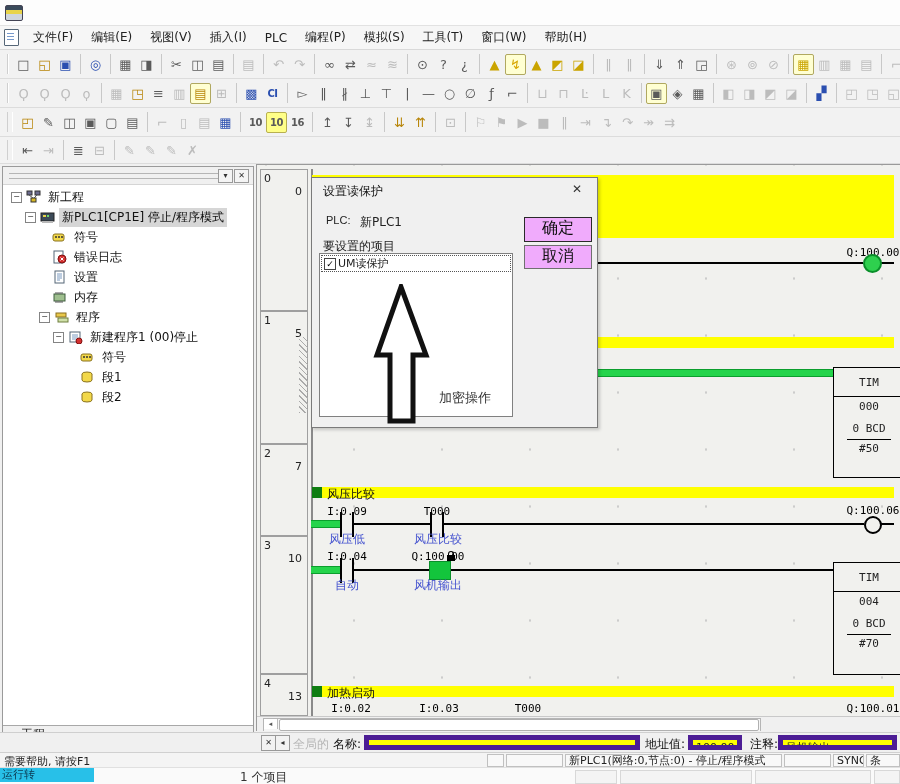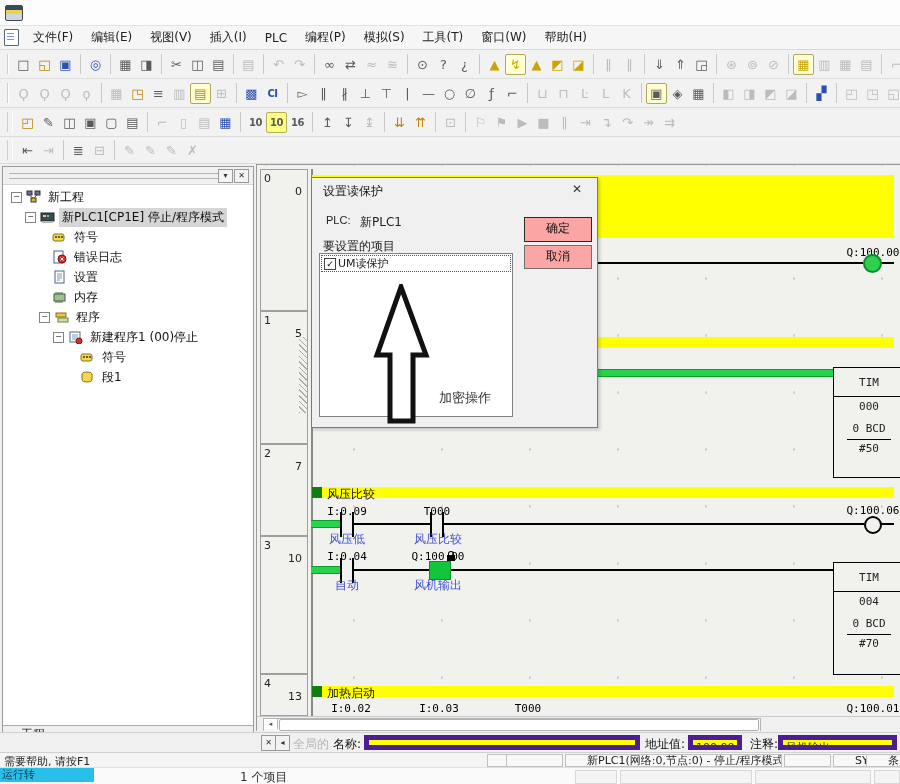--- a/index.html
+++ b/index.html
@@ -92,33 +92,33 @@
              font-size:12px;color:#333}
   #dlg-plc-l{position:absolute;left:14px;top:36px;font-family:Liberation Sans, sans-serif;font-size:11px}
   #dlg-plc-v{position:absolute;left:48px;top:36px;font-size:12px}
   #dlg-items-l{position:absolute;left:11px;top:60px;font-size:12px}
   #dlg-list{position:absolute;left:7px;top:75px;width:192px;height:162px;background:#fff;border:1px solid #808080}
   #dlg-chkrow{position:absolute;left:1px;top:1px;right:1px;height:15px;border:1px dotted #555;display:flex;align-items:center}
   #dlg-chk{width:10px;height:10px;border:1px solid #444;background:#fff;font-size:9px;line-height:10px;
            text-align:center;margin:0 2px;color:#000}
   #dlg-arrow{position:absolute;left:52px;top:30px}
   #dlg-note{position:absolute;left:119px;top:135px;font-size:13px;color:#333}
-  .dbtn{position:absolute;left:212px;width:66px;height:22px;background:#fca5a5;border:1px solid #707070;
-        text-align:center;font-size:12px;line-height:20px;color:#111}
+  .dbtn{position:absolute;left:212px;width:66px;height:22px;background:#f0abfc;border:1px solid #707070;
+        text-align:center;font-size:16px;line-height:20px;color:#111}
   .dbtn.def{border:1.5px solid #2a2a2a;height:23px}
   
   #infobar{left:0;top:732px;width:900px;height:20px;background:#f0f0f0;border-top:1px solid #cfcfcf}
   .ibtn{position:absolute;top:2px;width:13px;height:14px;border:1px solid #999;background:#f2f2f2;
         font-size:8px;text-align:center;line-height:13px;color:#333}
   .ilabel{position:absolute;top:3px;font-size:12px;color:#111;white-space:nowrap}
   .yfield{position:absolute;top:2px;height:15px;background:#ffff00;border:5px solid #4c1d95;
           font-size:11px;padding:0 3px;line-height:15px;box-sizing:border-box;white-space:nowrap;overflow:hidden}
   #statusbar{left:0;top:752px;width:900px;height:15px;background:#f4f4f4;border-top:1px solid #d0d0d0;font-size:11px}
   .spane{position:absolute;top:1px;height:13px;border:1px solid #c0c0c0;background:#f8f8f8;
-         font-size:11px;line-height:12px;padding:0 21px;box-sizing:border-box;white-space:nowrap;overflow:hidden;color:#222}
+         font-size:11px;line-height:12px;padding:0 3px;box-sizing:border-box;white-space:nowrap;overflow:hidden;color:#222}
   #bottomstrip{left:0;top:767px;width:900px;height:17px;background:#fafafa;border-top:1px solid #e0e0e0}
   #cyanitem{position:absolute;left:0;top:0;width:92px;height:14px;background:#28c0e8;color:#0b3a52;
             font-size:11px;overflow:hidden;line-height:13px;padding-left:2px}
   #itemcount{position:absolute;left:240px;top:1px;font-size:12px;color:#333}
   .ghostpane{position:absolute;top:2px;height:12px;border:1px solid #d8d8d8;background:#f4f4f4}
 </style>
 </head>
 <body>
 
 <div class="abs" id="titlebar">
@@ -383,20 +383,28 @@
           </svg></span>
         <span class="tlabel">符号</span>
       </div>
       <div class="trow" style="padding-left: 64px;">
         <span style="width: 13px; flex: 0 0 auto;"></span>
         <span class="ticon"><svg width="15" height="14" viewBox="0 0 15 14">
             <ellipse cx="7" cy="4" rx="5" ry="2" fill="#f2d84a" stroke="#8a7320"></ellipse>
             <path d="M2 4 v6 a5 2 0 0 0 10 0 v-6" fill="#f2d84a" stroke="#8a7320"></path>
           </svg></span>
         <span class="tlabel">段1</span>
+      </div>
+      <div class="trow" style="padding-left: 64px;">
+        <span style="width: 13px; flex: 0 0 auto;"></span>
+        <span class="ticon"><svg width="15" height="14" viewBox="0 0 15 14">
+            <ellipse cx="7" cy="4" rx="5" ry="2" fill="#f2d84a" stroke="#8a7320"></ellipse>
+            <path d="M2 4 v6 a5 2 0 0 0 10 0 v-6" fill="#f2d84a" stroke="#8a7320"></path>
+          </svg></span>
+        <span class="tlabel">段2</span>
       </div>
     </div>
   <div id="projtab">
     <span class="tab">工程</span>
   </div>
 </div>
 
 <div class="abs" id="ladder">
   <div id="mcells">
       <div class="mcell" style="top: 4px; height: 142px;">

